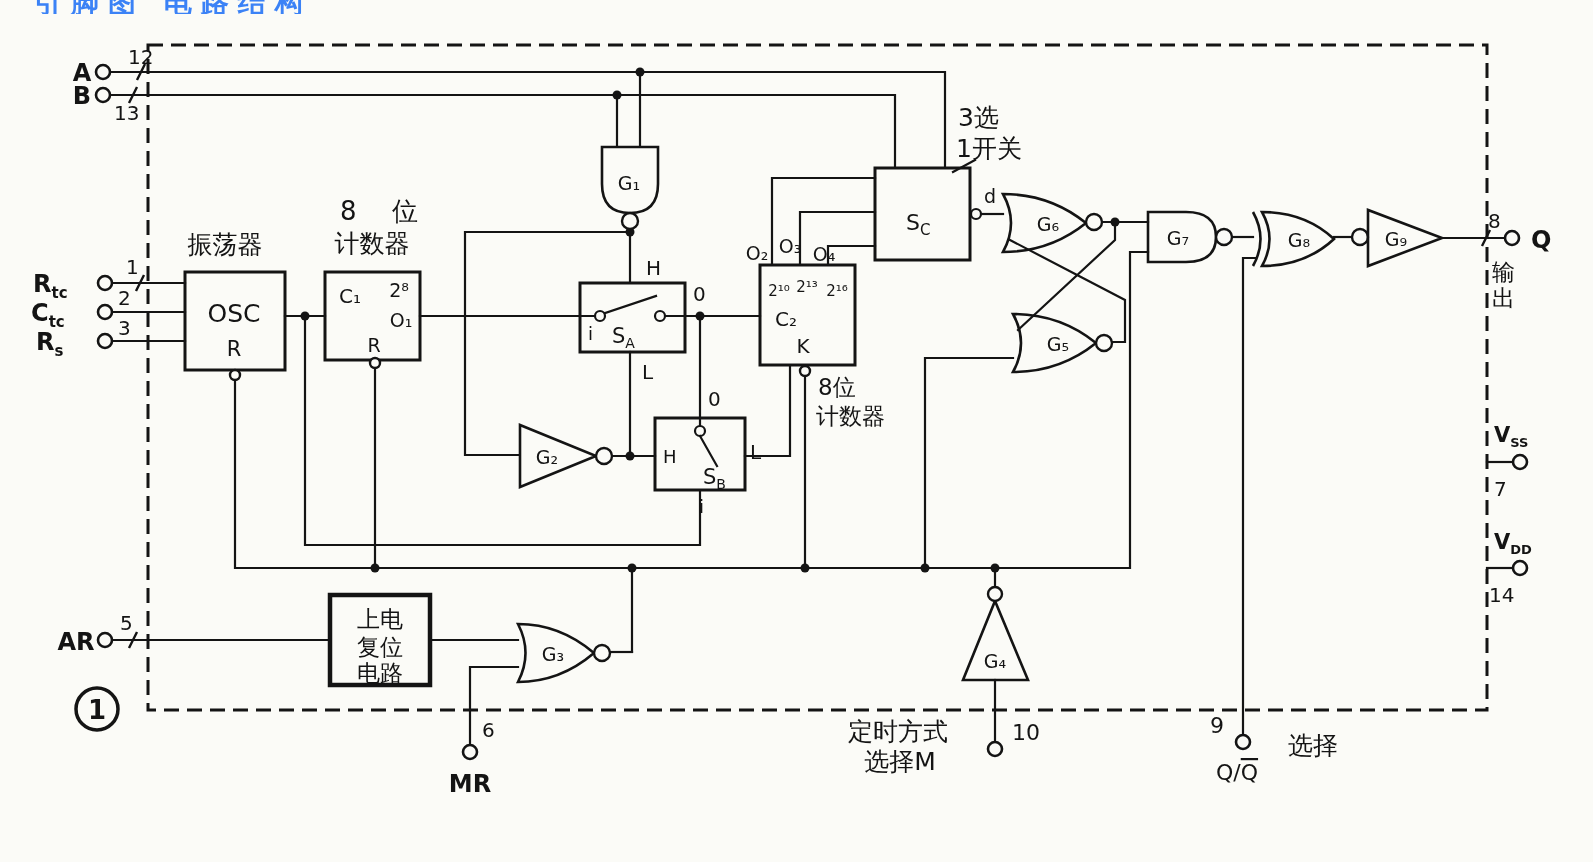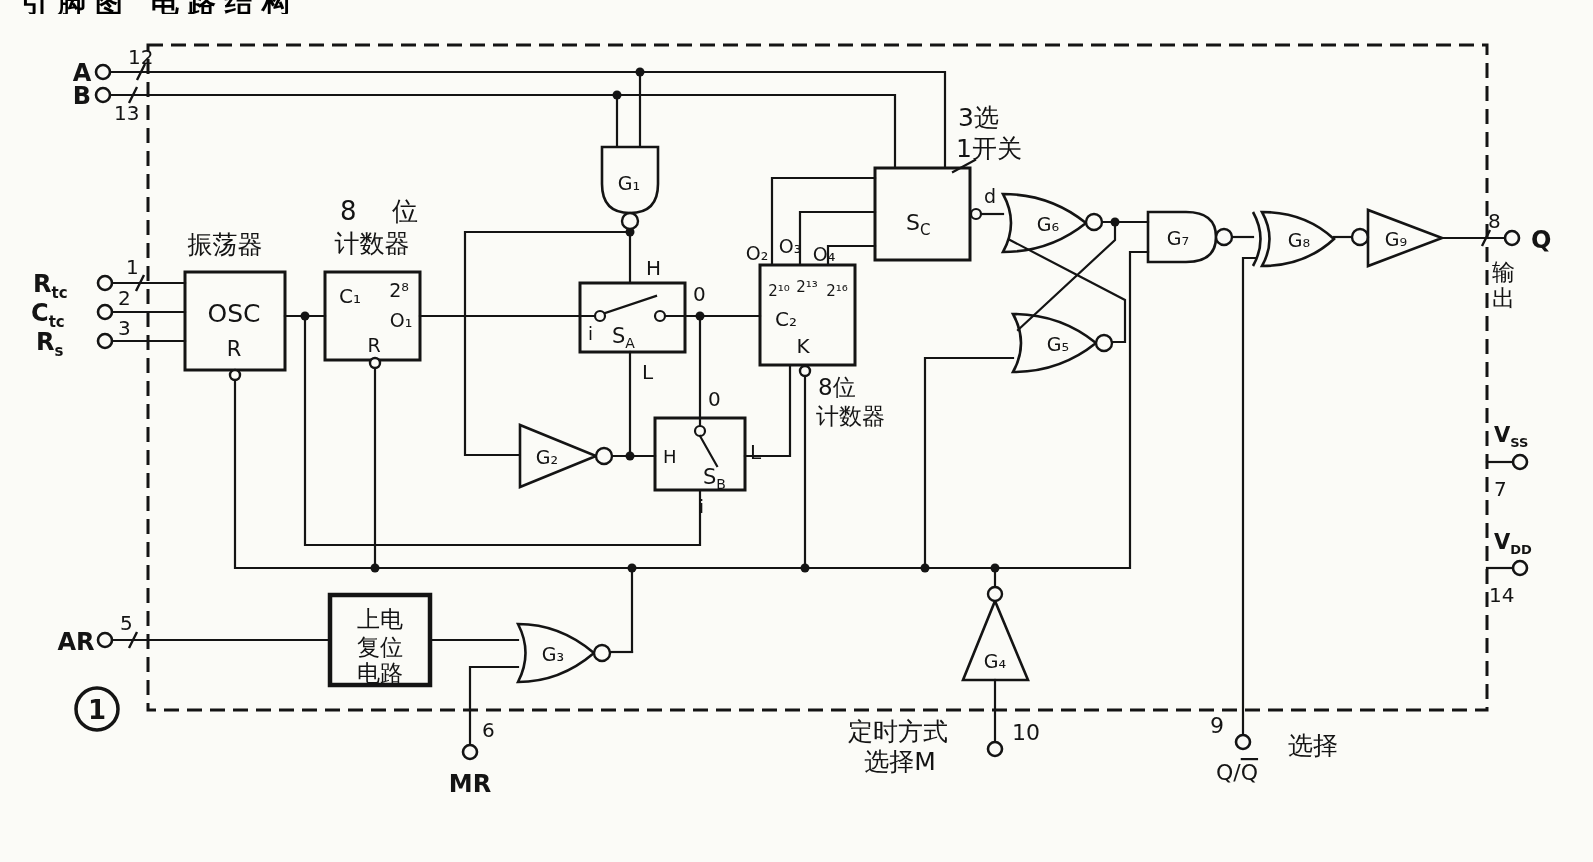--- a/index.html
+++ b/index.html
@@ -4,22 +4,22 @@
 <style>
   html,body{margin:0;padding:0;background:#e9e9e6;}
   .stage{
     position:relative;
     width:1593px;height:862px;
     background:#fbfbf7;
     font-family:"DejaVu Sans","Liberation Sans",sans-serif;
     overflow:hidden;
   }
   .header-clip{
-    position:absolute;top:0;left:21px;height:14px;width:420px;
-    overflow:hidden;color:#000000;
+    position:absolute;top:0;left:34px;height:14px;width:420px;
+    overflow:hidden;color:#3b82f6;
   }
   .header-clip span{
     position:relative;top:-16px;display:inline-block;
     font-size:28px;font-weight:bold;letter-spacing:9px;white-space:nowrap;
   }
   svg{position:absolute;left:0;top:0;}
   svg text{fill:#141414;}
   .wire{stroke:#141414;stroke-width:2.2;fill:none;stroke-linecap:square;}
   .tick{stroke:#141414;stroke-width:2.4;fill:none;}
   .blockrect{stroke:#141414;stroke-width:3;fill:none;}

